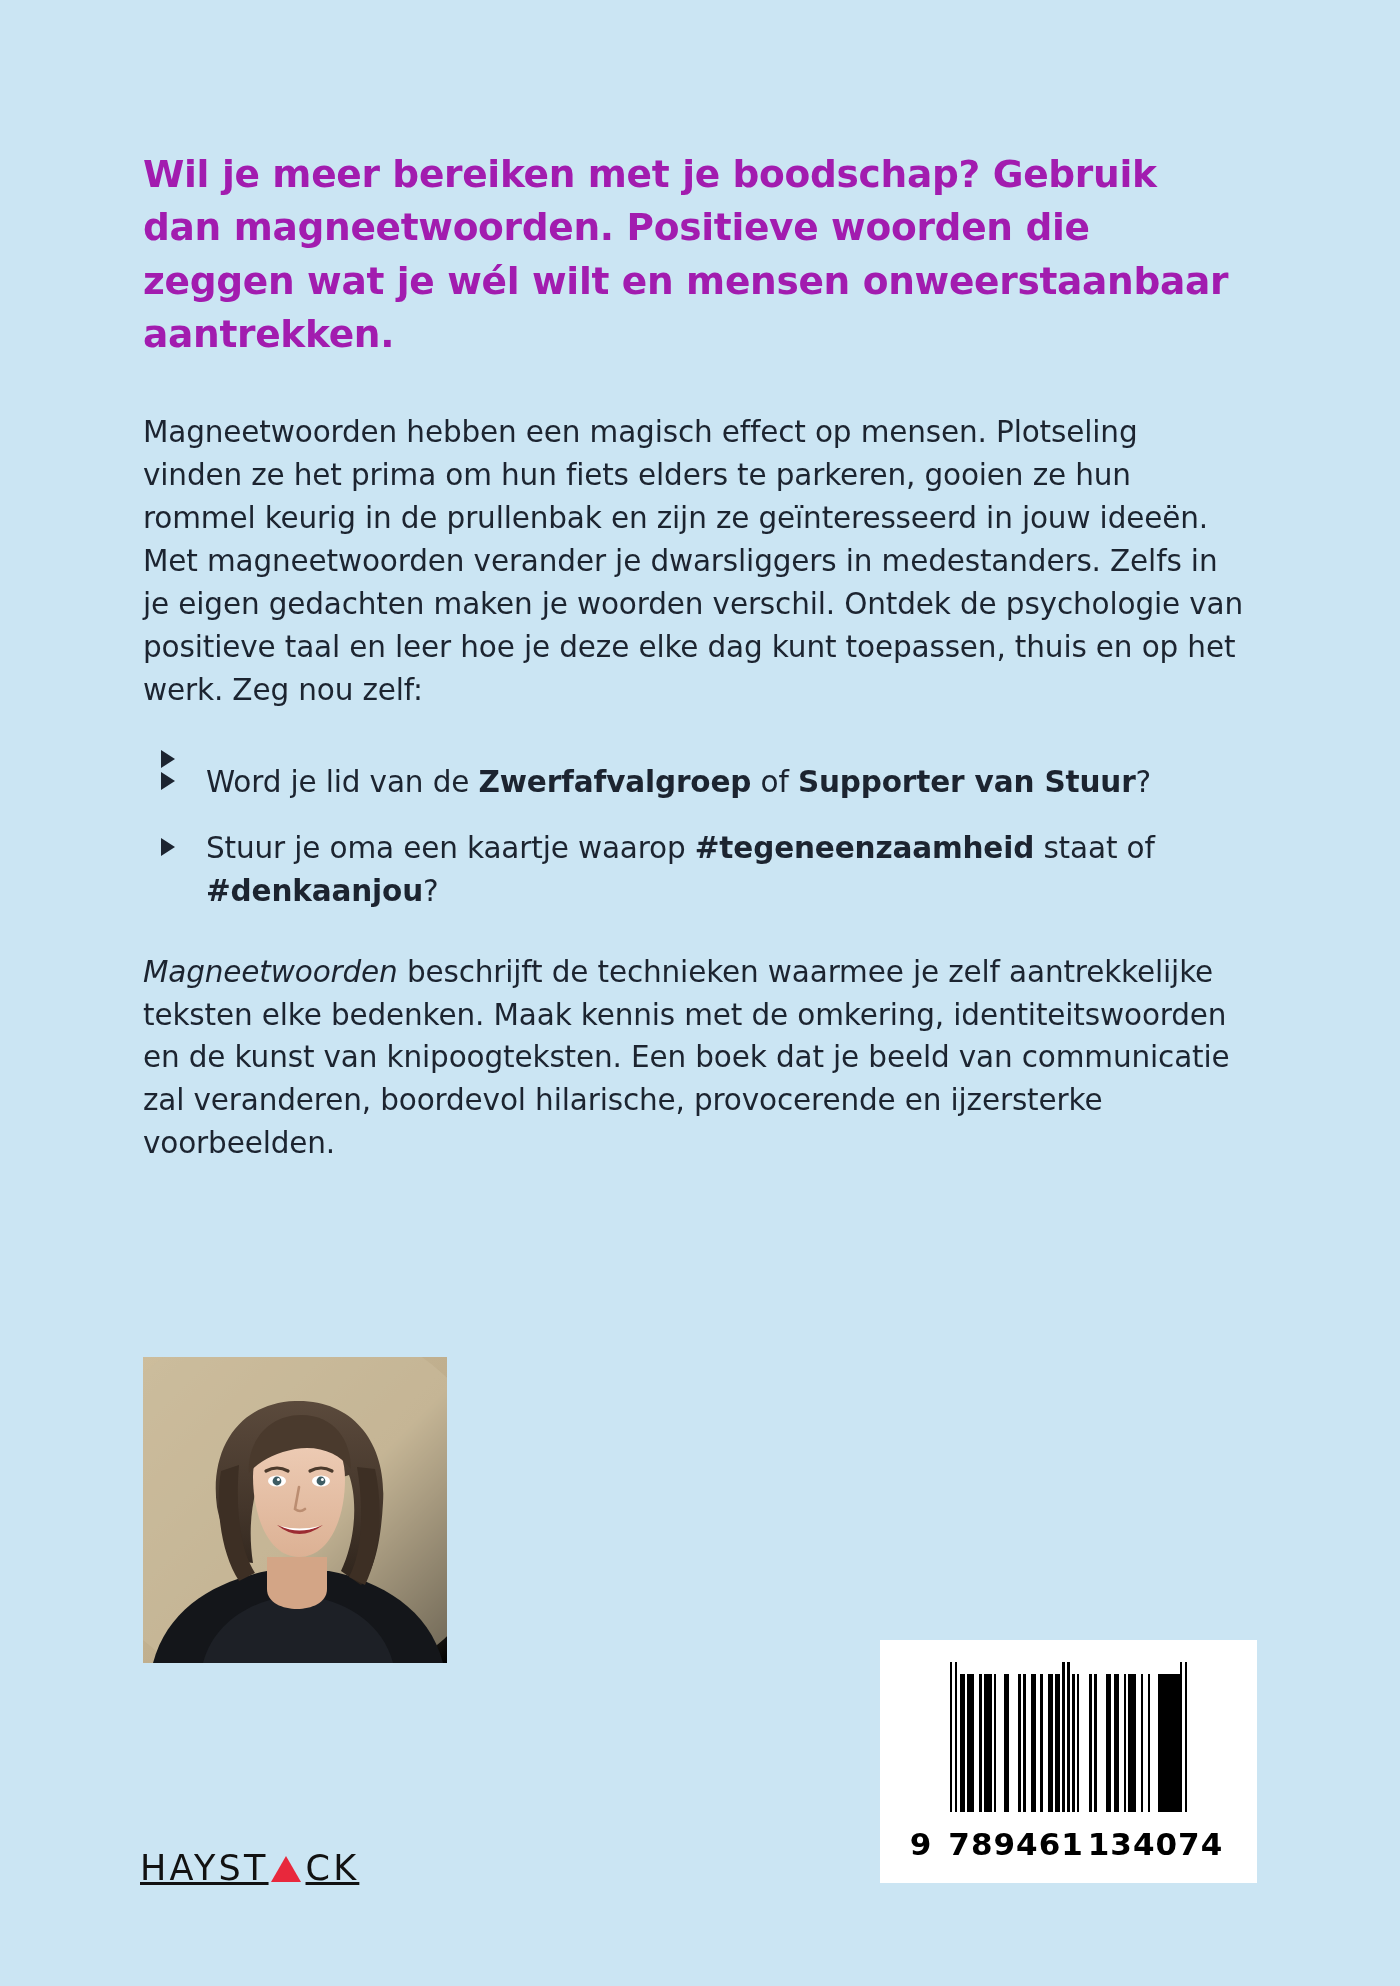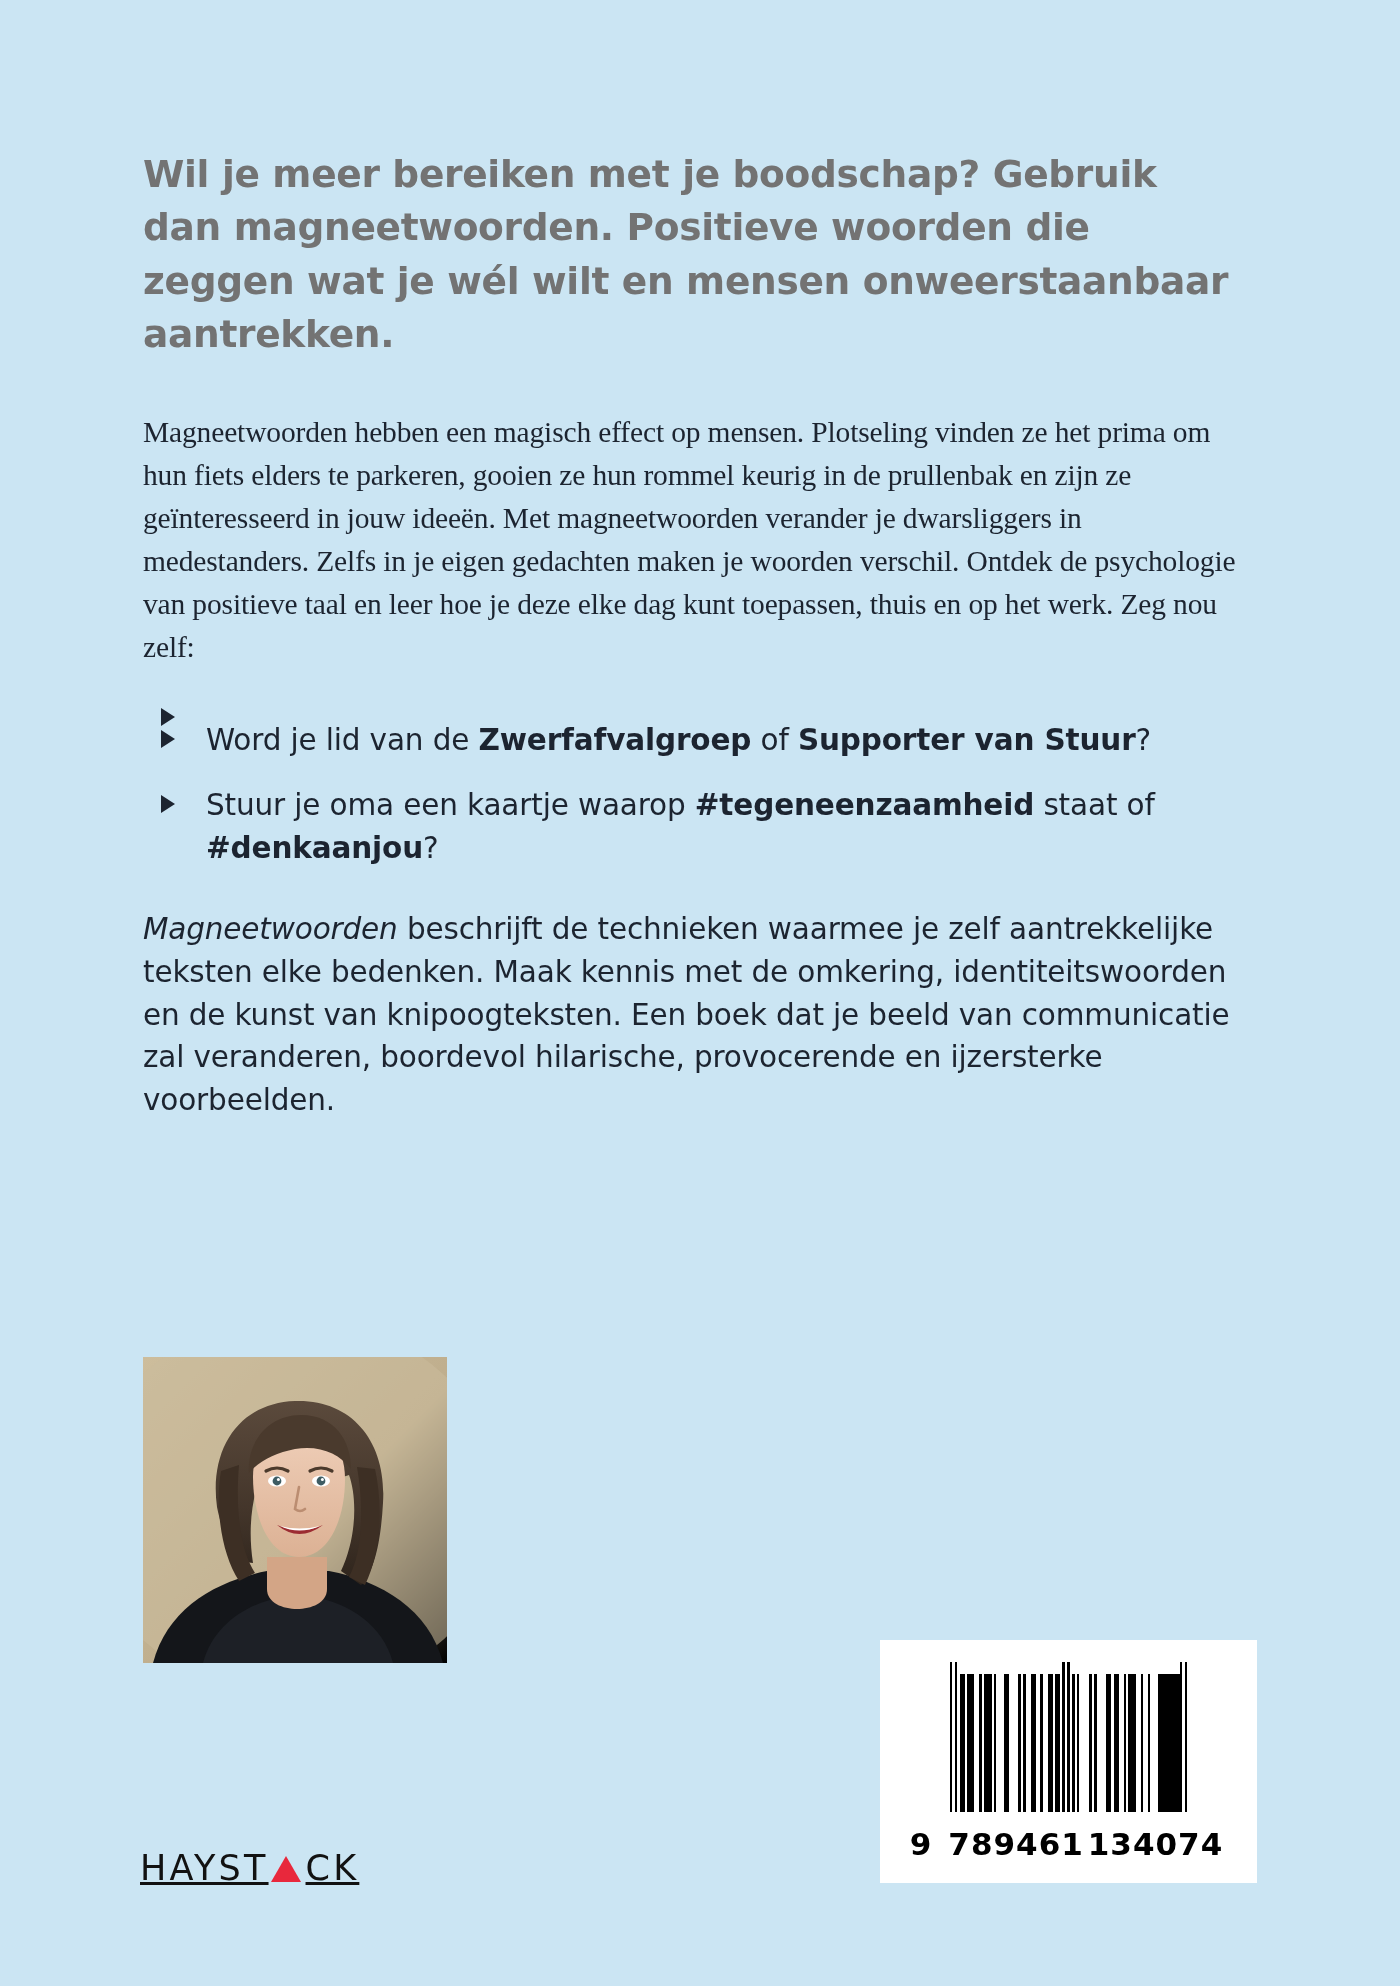--- a/index.html
+++ b/index.html
@@ -24,40 +24,40 @@
     position: absolute;
     left: 143px;
     top: 0;
     width: 1112px;
   }
 
   
   .headline {
     margin: 0;
     padding-top: 148px;
-    color: #737373;
+    color: #a21caf;
     font-family: "DejaVu Sans", sans-serif;
     font-weight: bold;
     font-size: 37.5px;
     line-height: 1.42;
     letter-spacing: -0.3px;
     width: 1090px;
   }
 
   
   .body-text {
     margin: 0;
     color: #1c2430;
     font-family: "DejaVu Sans", sans-serif;
     font-size: 29.5px;
     line-height: 1.455;
     letter-spacing: -0.15px;
     width: 1100px;
   }
-  .para-1 { padding-top: 50px; font-family: Liberation Serif, serif; }
+  .para-1 { padding-top: 50px; }
   .para-2 { padding-top: 30px; }
 
   .body-text em {
     font-style: italic;
   }
 
   
   .bullet-list {
     list-style: none;
     margin: 0;

